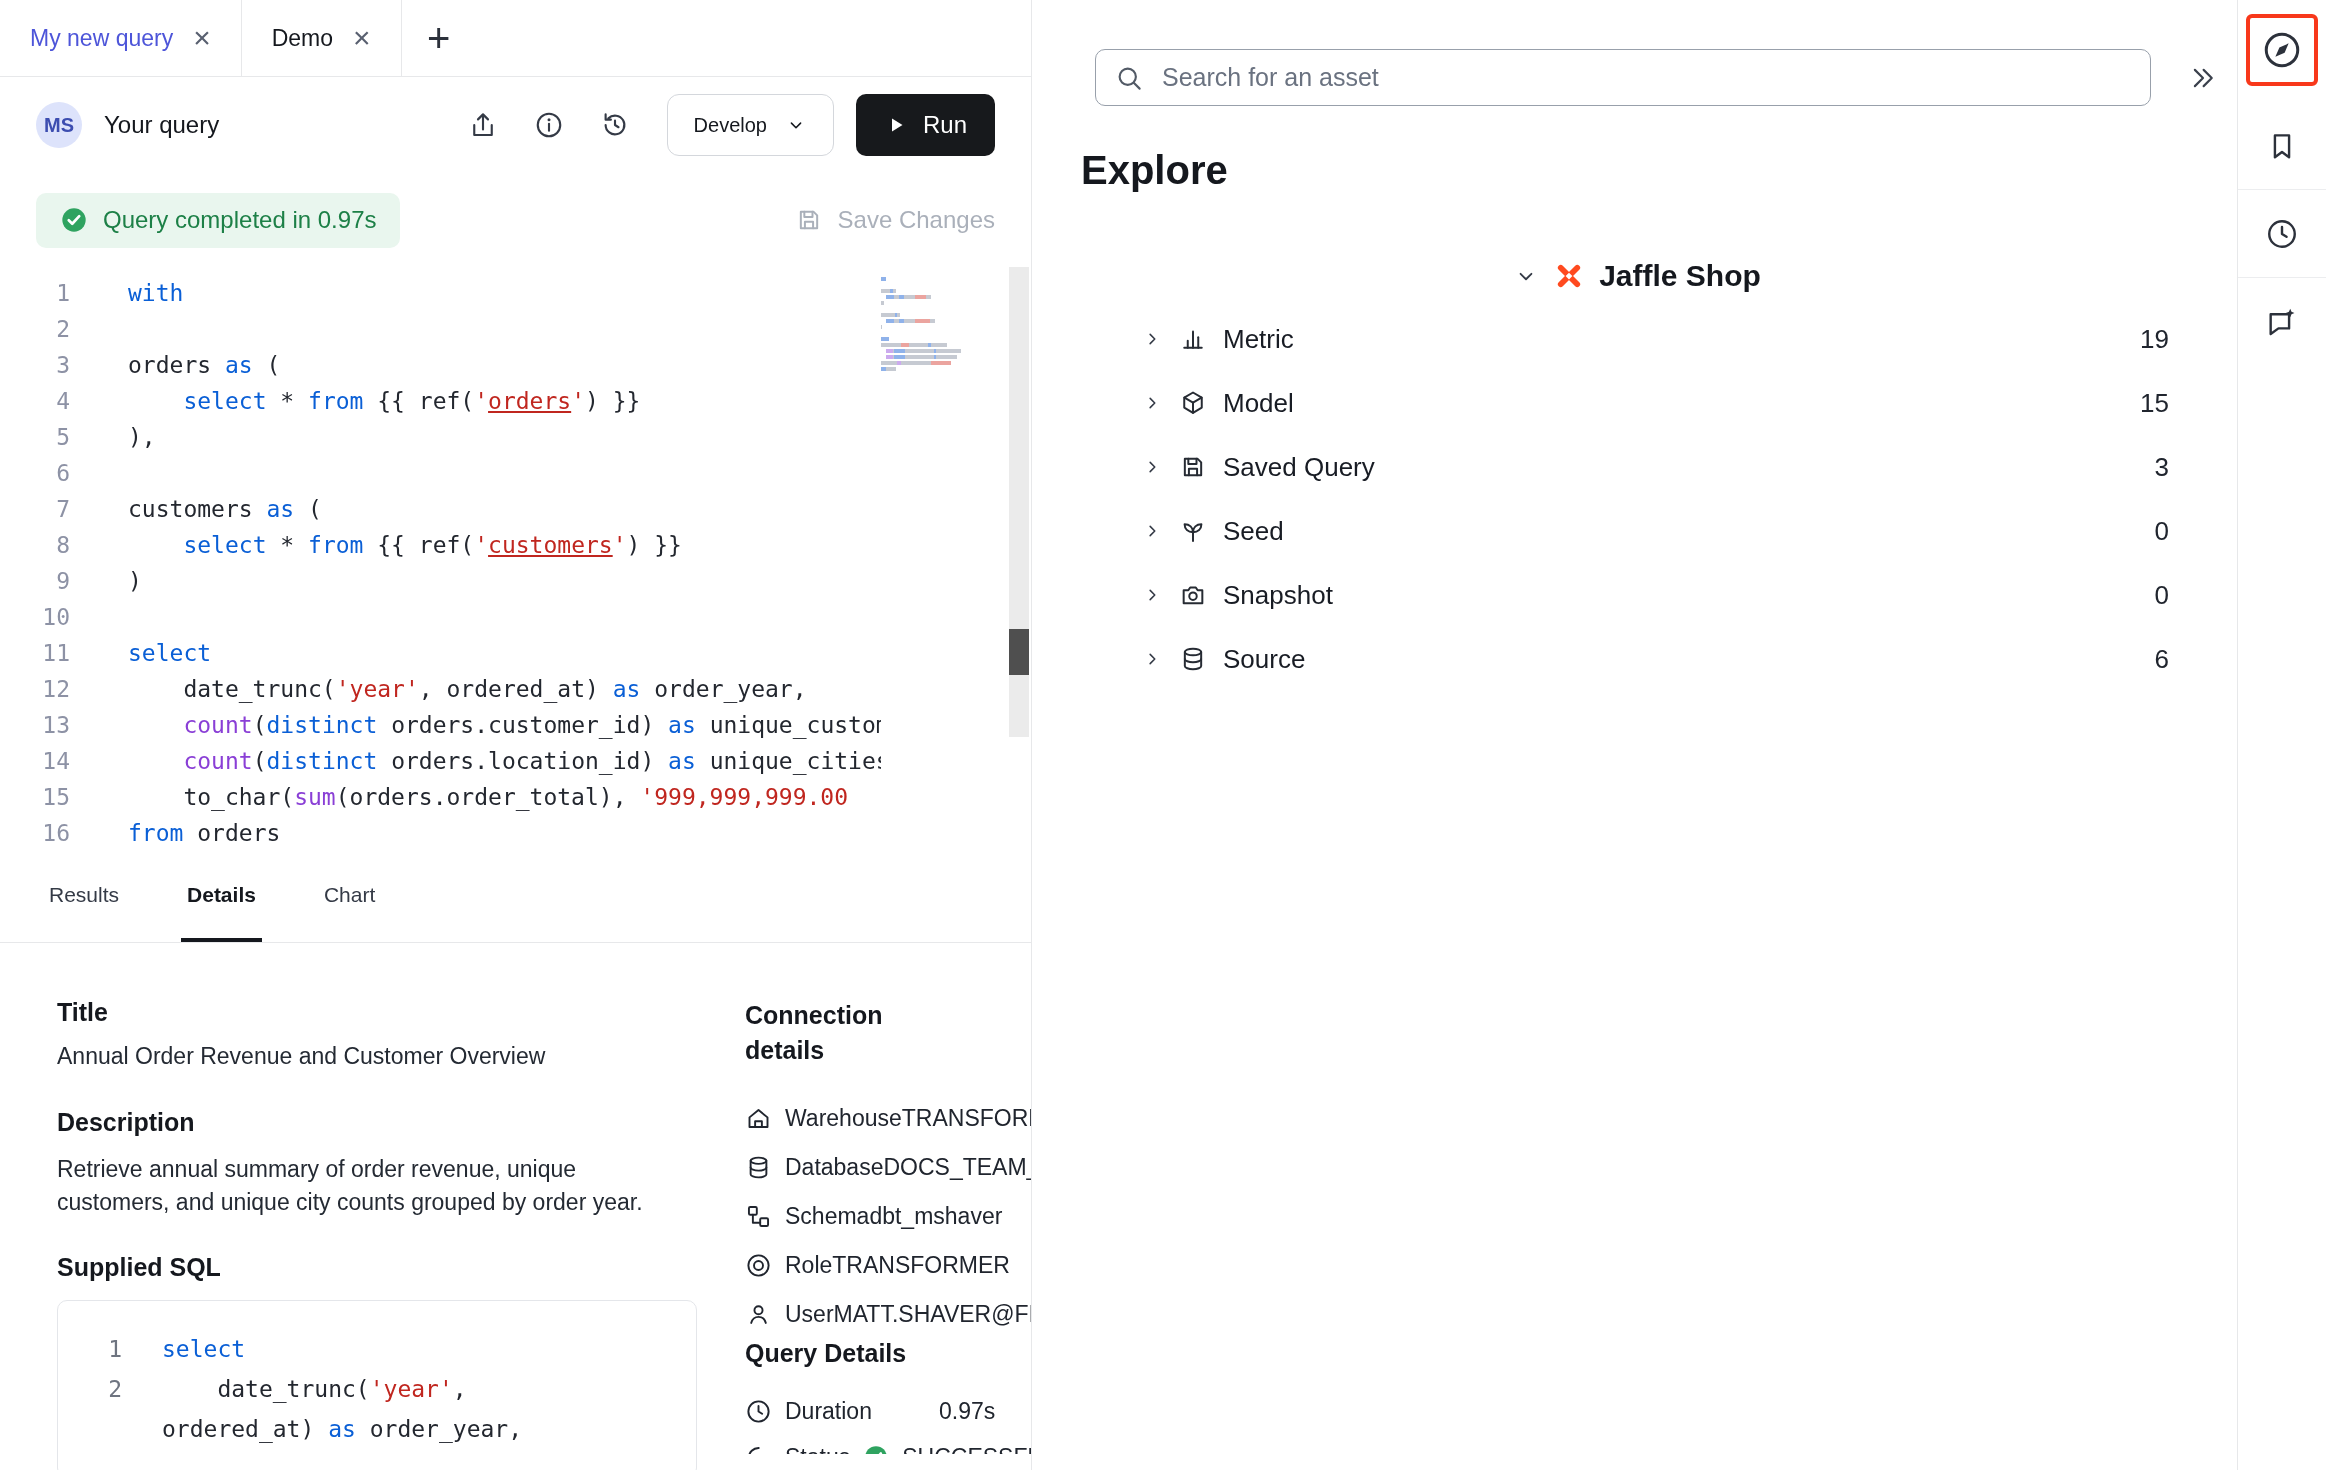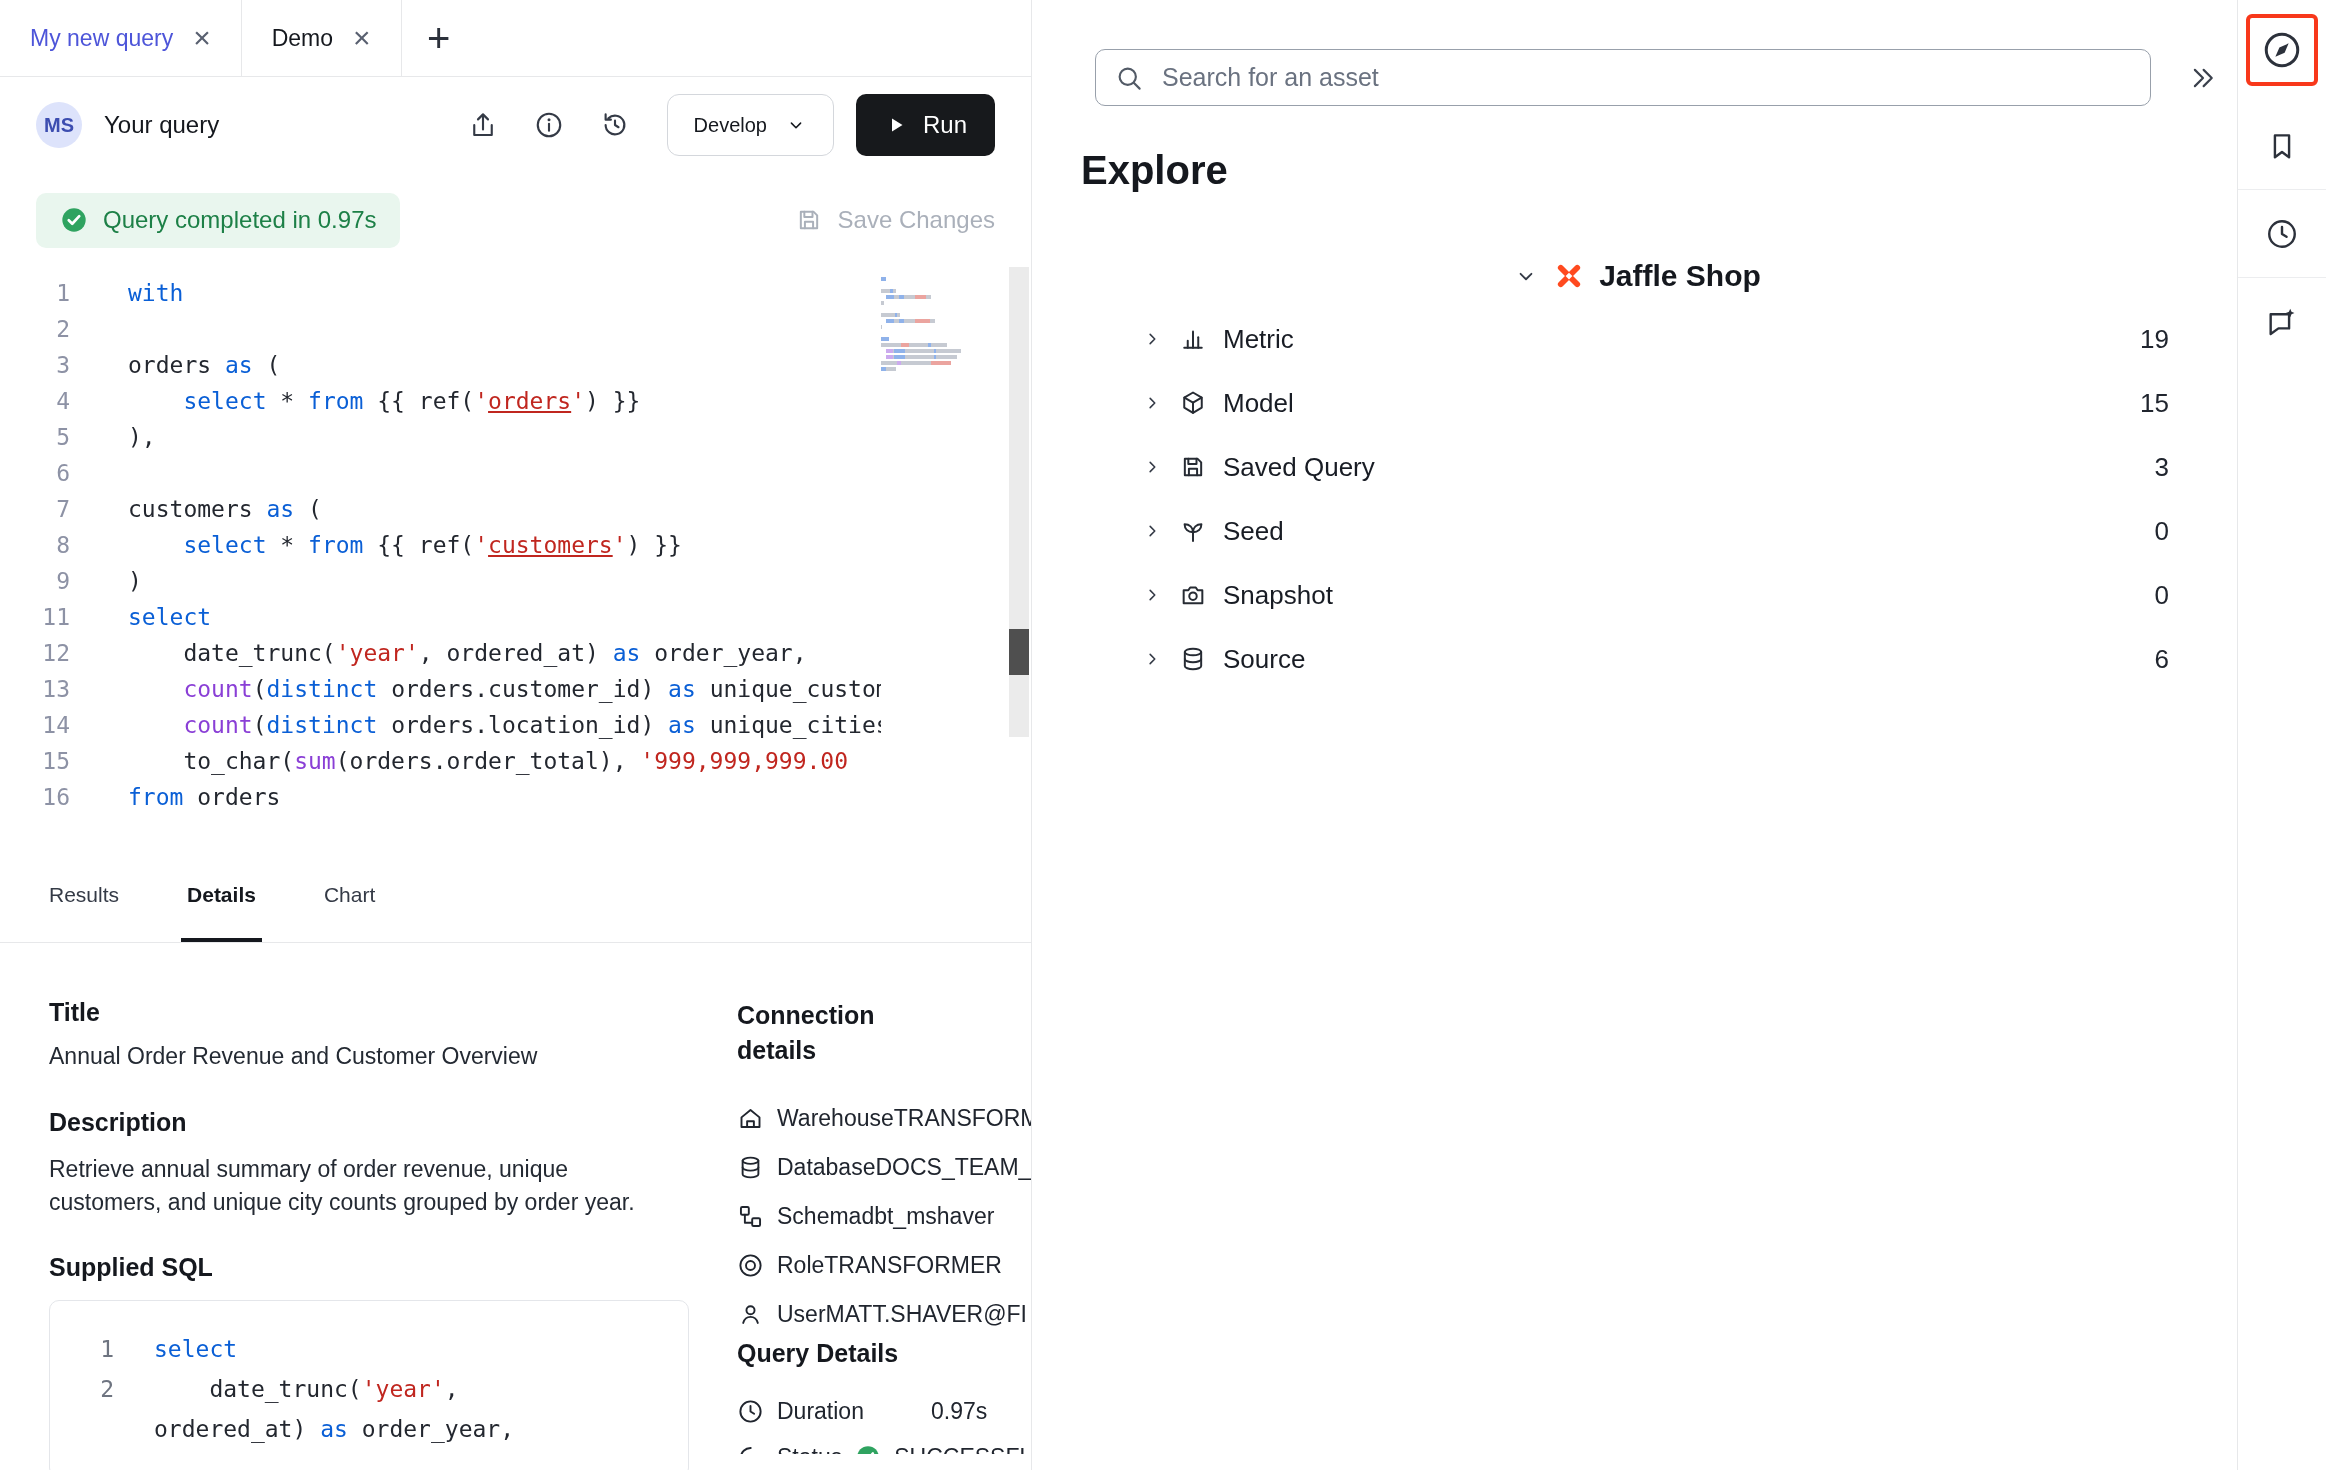--- a/index.html
+++ b/index.html
@@ -51,21 +51,21 @@
   .mm-seg.fn { background:#cbaaee; }
   .mm-seg.ws { background:transparent; }
   .scrollbar { position:absolute; top:0; right:2px; width:20px; height:470px; background:#ebebeb; }
   .scroll-thumb { position:absolute; top:362px; left:0; width:100%; height:46px; background:#4f4f4f; }
 
   .result-tabs { height:96px; flex:none; border-bottom:1px solid #e7e8ea; display:flex; align-items:stretch; padding-left:43px; }
   .rtab { display:flex; align-items:center; padding:0 6px; margin-right:56px; position:relative; font-size:21px; color:#343a46; cursor:pointer; }
   .rtab.active { font-weight:bold; color:#15181e; }
   .rtab.active::after { content:""; position:absolute; left:0; right:0; bottom:0; height:4px; background:#15181e; }
 
-  .details-pane { flex:1; overflow:hidden; display:flex; padding:55px 0 16px 49px; }
+  .details-pane { flex:1; overflow:hidden; display:flex; padding:55px 0 16px 49px;margin-left:8px; }
   .dp-left { width:640px; flex:none; margin-right:48px; }
   .details-pane h3 { font-size:25px; font-weight:bold; color:#15181e; margin:0 0 16px; }
   .title-value { font-size:23px; color:#242a33; margin-bottom:38px; }
   .desc { font-size:23px; line-height:33px; color:#242a33; margin-bottom:34px; width:610px; }
   .sql-h { margin-bottom:18px !important; }
   .sql-block { border:1px solid #e4e6ea; border-radius:10px; padding:28px 24px 28px 0; font-family:"DejaVu Sans Mono", monospace; font-size:23px; }
   .sql-line { display:flex; line-height:40px; }
   .sql-ln { width:64px; text-align:right; color:#6e7480; flex:none; }
   .sql-code { padding-left:40px; white-space:pre; color:#23272f; }
 
@@ -197,20 +197,21 @@
       <div id="code-lines">
           <div class="code-line"><span class="ln">1</span><span class="code-text"><span class="kw">with</span></span></div>
           <div class="code-line"><span class="ln">2</span><span class="code-text"></span></div>
           <div class="code-line"><span class="ln">3</span><span class="code-text"><span class="">orders </span><span class="kw">as</span><span class=""> (</span></span></div>
           <div class="code-line"><span class="ln">4</span><span class="code-text"><span class="">    </span><span class="kw">select</span><span class=""> * </span><span class="kw">from</span><span class=""> {{ ref(</span><span class="str">'</span><span class="str link">orders</span><span class="str">'</span><span class="">) }}</span></span></div>
           <div class="code-line"><span class="ln">5</span><span class="code-text"><span class="">),</span></span></div>
           <div class="code-line"><span class="ln">6</span><span class="code-text"></span></div>
           <div class="code-line"><span class="ln">7</span><span class="code-text"><span class="">customers </span><span class="kw">as</span><span class=""> (</span></span></div>
           <div class="code-line"><span class="ln">8</span><span class="code-text"><span class="">    </span><span class="kw">select</span><span class=""> * </span><span class="kw">from</span><span class=""> {{ ref(</span><span class="str">'</span><span class="str link">customers</span><span class="str">'</span><span class="">) }}</span></span></div>
           <div class="code-line"><span class="ln">9</span><span class="code-text"><span class="">)</span></span></div>
+          <div class="code-line"><span class="ln">10</span><span class="code-text"></span></div>
           <div class="code-line"><span class="ln">11</span><span class="code-text"><span class="kw">select</span></span></div>
           <div class="code-line"><span class="ln">12</span><span class="code-text"><span class="">    date_trunc(</span><span class="str">'year'</span><span class="">, ordered_at) </span><span class="kw">as</span><span class=""> order_year,</span></span></div>
           <div class="code-line"><span class="ln">13</span><span class="code-text"><span class="">    </span><span class="fn">count</span><span class="">(</span><span class="kw">distinct</span><span class=""> orders.customer_id) </span><span class="kw">as</span><span class=""> unique_customers,</span></span></div>
           <div class="code-line"><span class="ln">14</span><span class="code-text"><span class="">    </span><span class="fn">count</span><span class="">(</span><span class="kw">distinct</span><span class=""> orders.location_id) </span><span class="kw">as</span><span class=""> unique_cities,</span></span></div>
           <div class="code-line"><span class="ln">15</span><span class="code-text"><span class="">    to_char(</span><span class="fn">sum</span><span class="">(orders.order_total), </span><span class="str">'999,999,999.00</span></span></div>
           <div class="code-line"><span class="ln">16</span><span class="code-text"><span class="kw">from</span><span class=""> orders</span></span></div>
         </div>
       <div class="minimap" id="minimap">
           <div class="mm-line">
             <span class="mm-seg kw" style="width: 5.4px;"></span>

